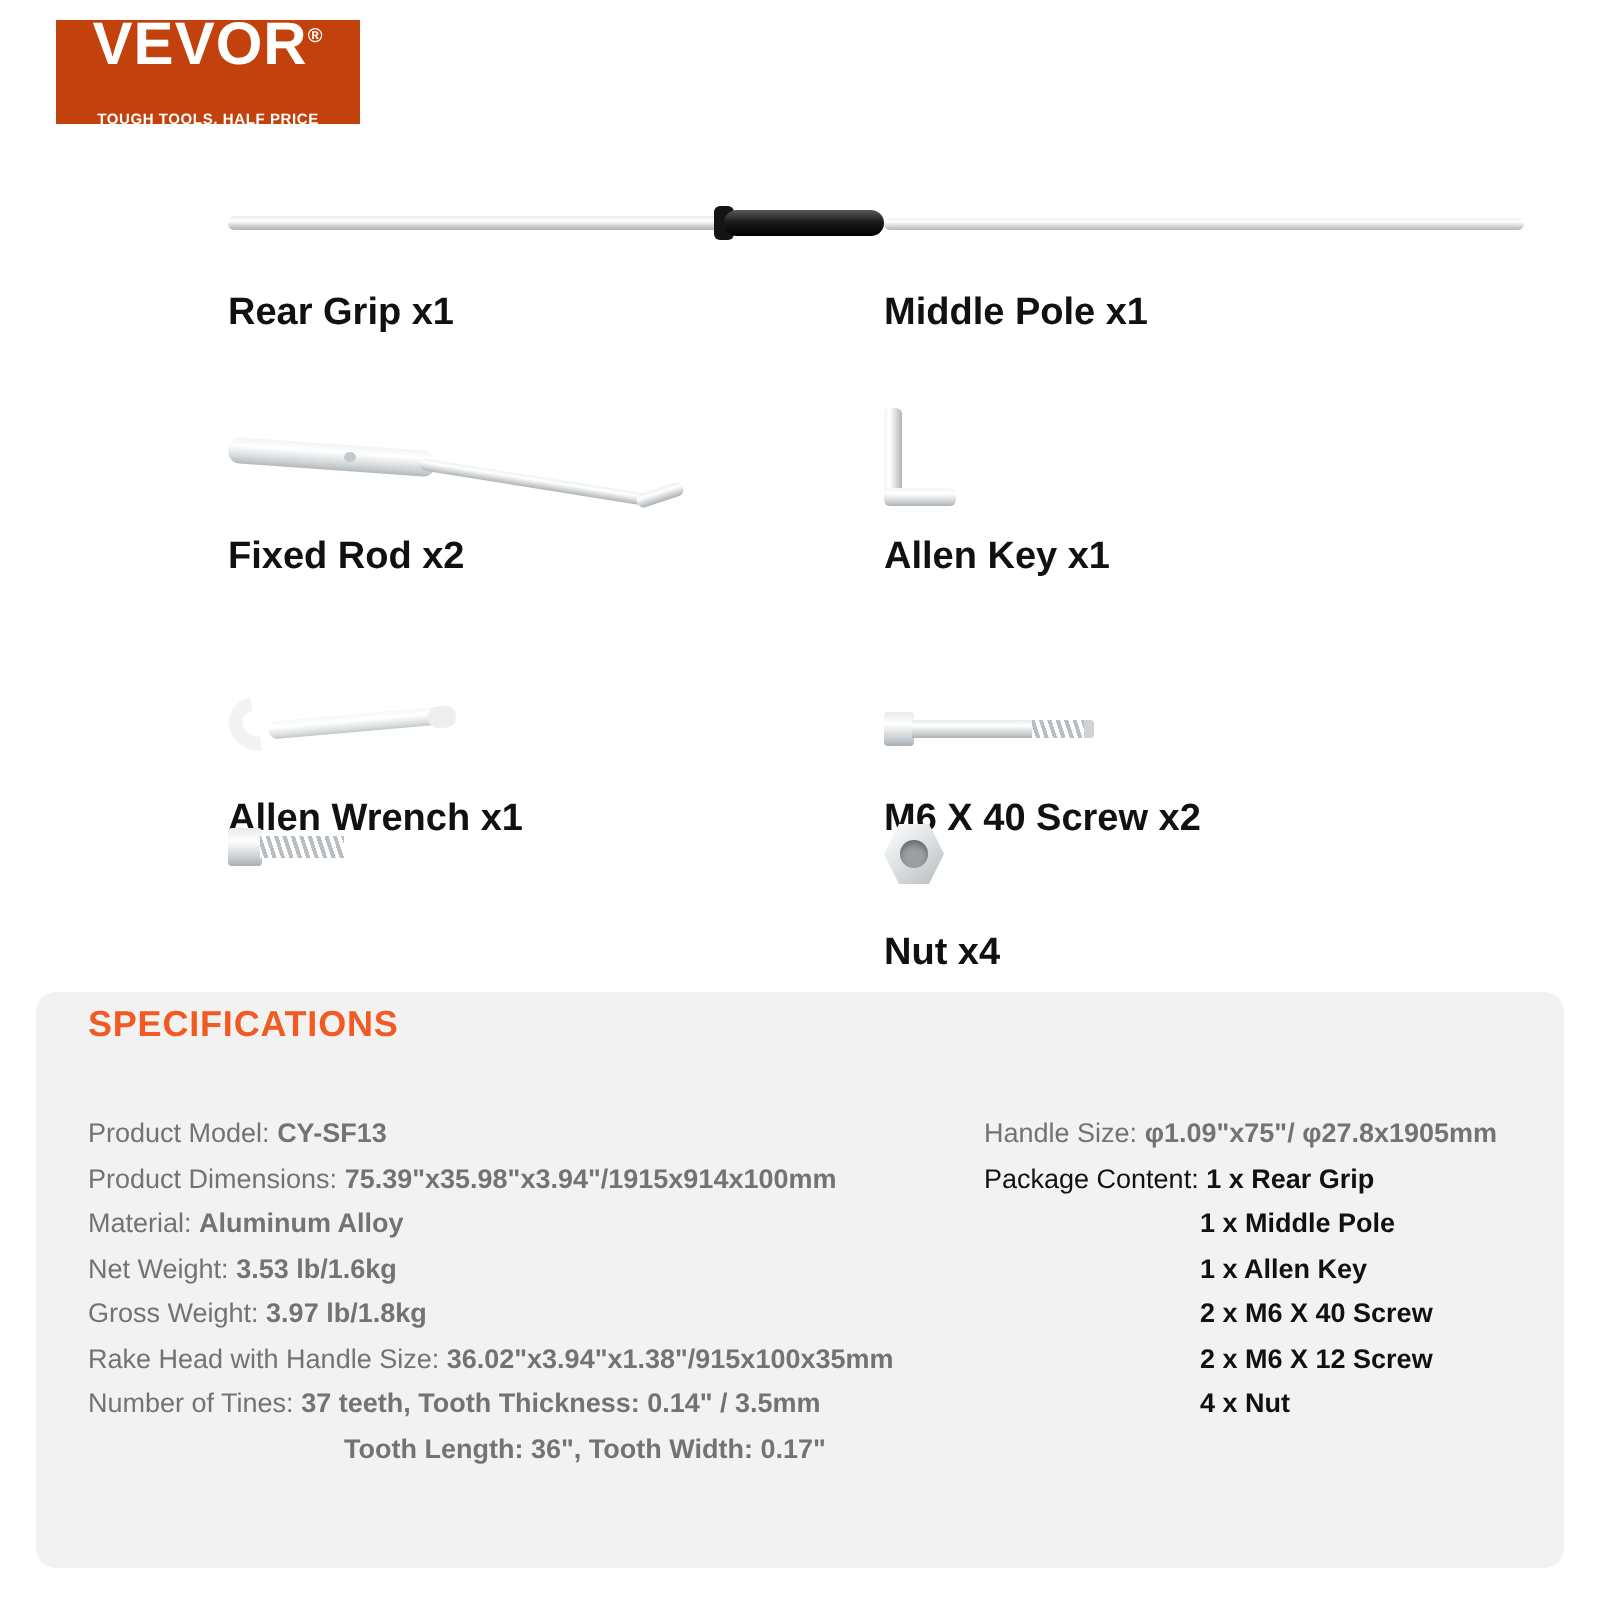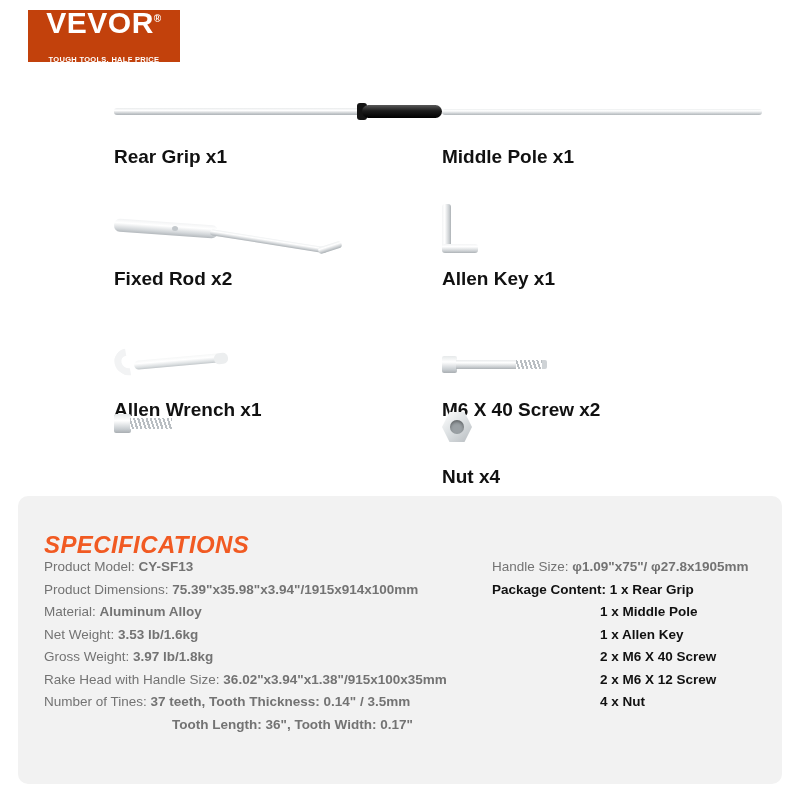--- a/index.html
+++ b/index.html
@@ -293,26 +293,25 @@
     left: 18px;
     top: 496px;
     width: 764px;
     height: 288px;
     background: #f2f2f2;
     border-radius: 10px;
   }
   .spec-title {
     position: absolute;
     left: 26px;
-    top: 35px;
-    font-size: 24px;
+    top: 6px;
+    font-size: 18px;
     font-weight: bold;
     color: #f15a22;
     letter-spacing: 0.4px;
-    font-style: italic;
   }
   .spec-left {
     position: absolute;
     left: 26px;
     top: 60px;
     width: 450px;
   }
   .spec-right {
     position: absolute;
     left: 474px;
@@ -332,21 +331,21 @@
   }
   .pc-row {
     font-size: 13.5px;
     line-height: 22.5px;
     white-space: nowrap;
     font-weight: bold;
     color: #111111;
     padding-left: 108px;
   }
   .pc-first { padding-left: 0; }
-  .pc-first .lbl { font-weight: bold; }
+  .pc-first .lbl { font-weight: normal; }
 </style>
 </head>
 <body>
 
 <div class="logo-box">
   <div class="logo-word"><span>VEVOR</span><span class="logo-reg">®</span></div>
   <div class="logo-tag">TOUGH TOOLS, HALF PRICE</div>
 </div>
 
 <div class="parts">

